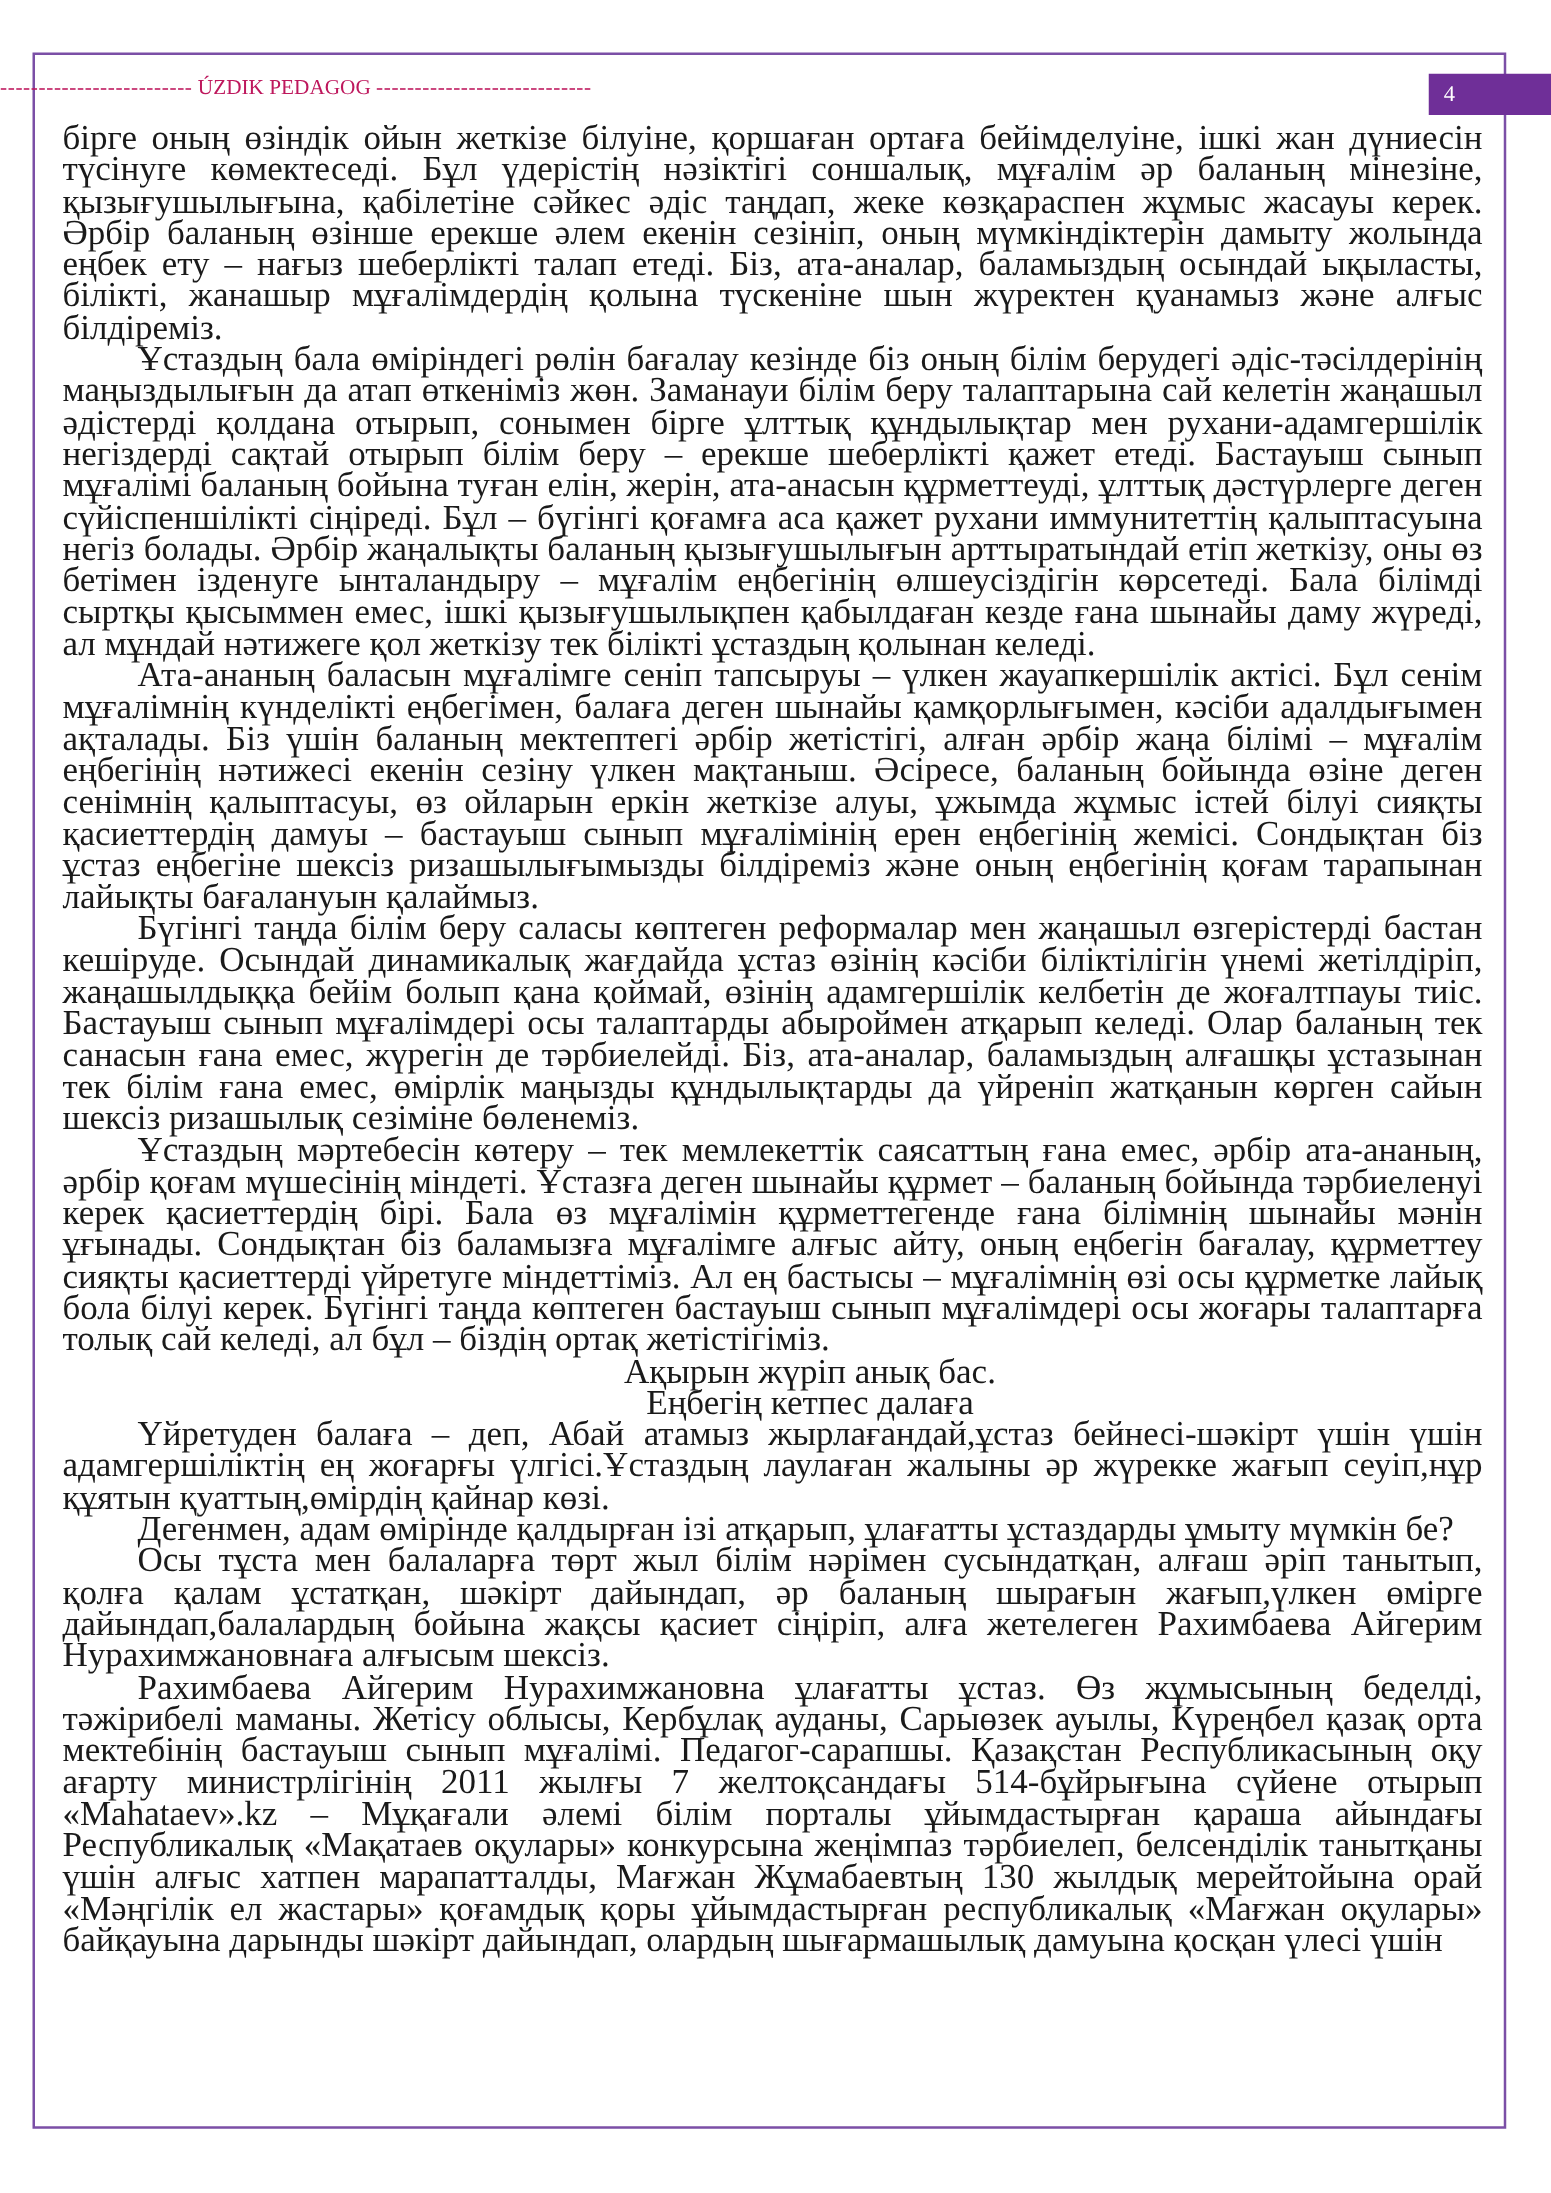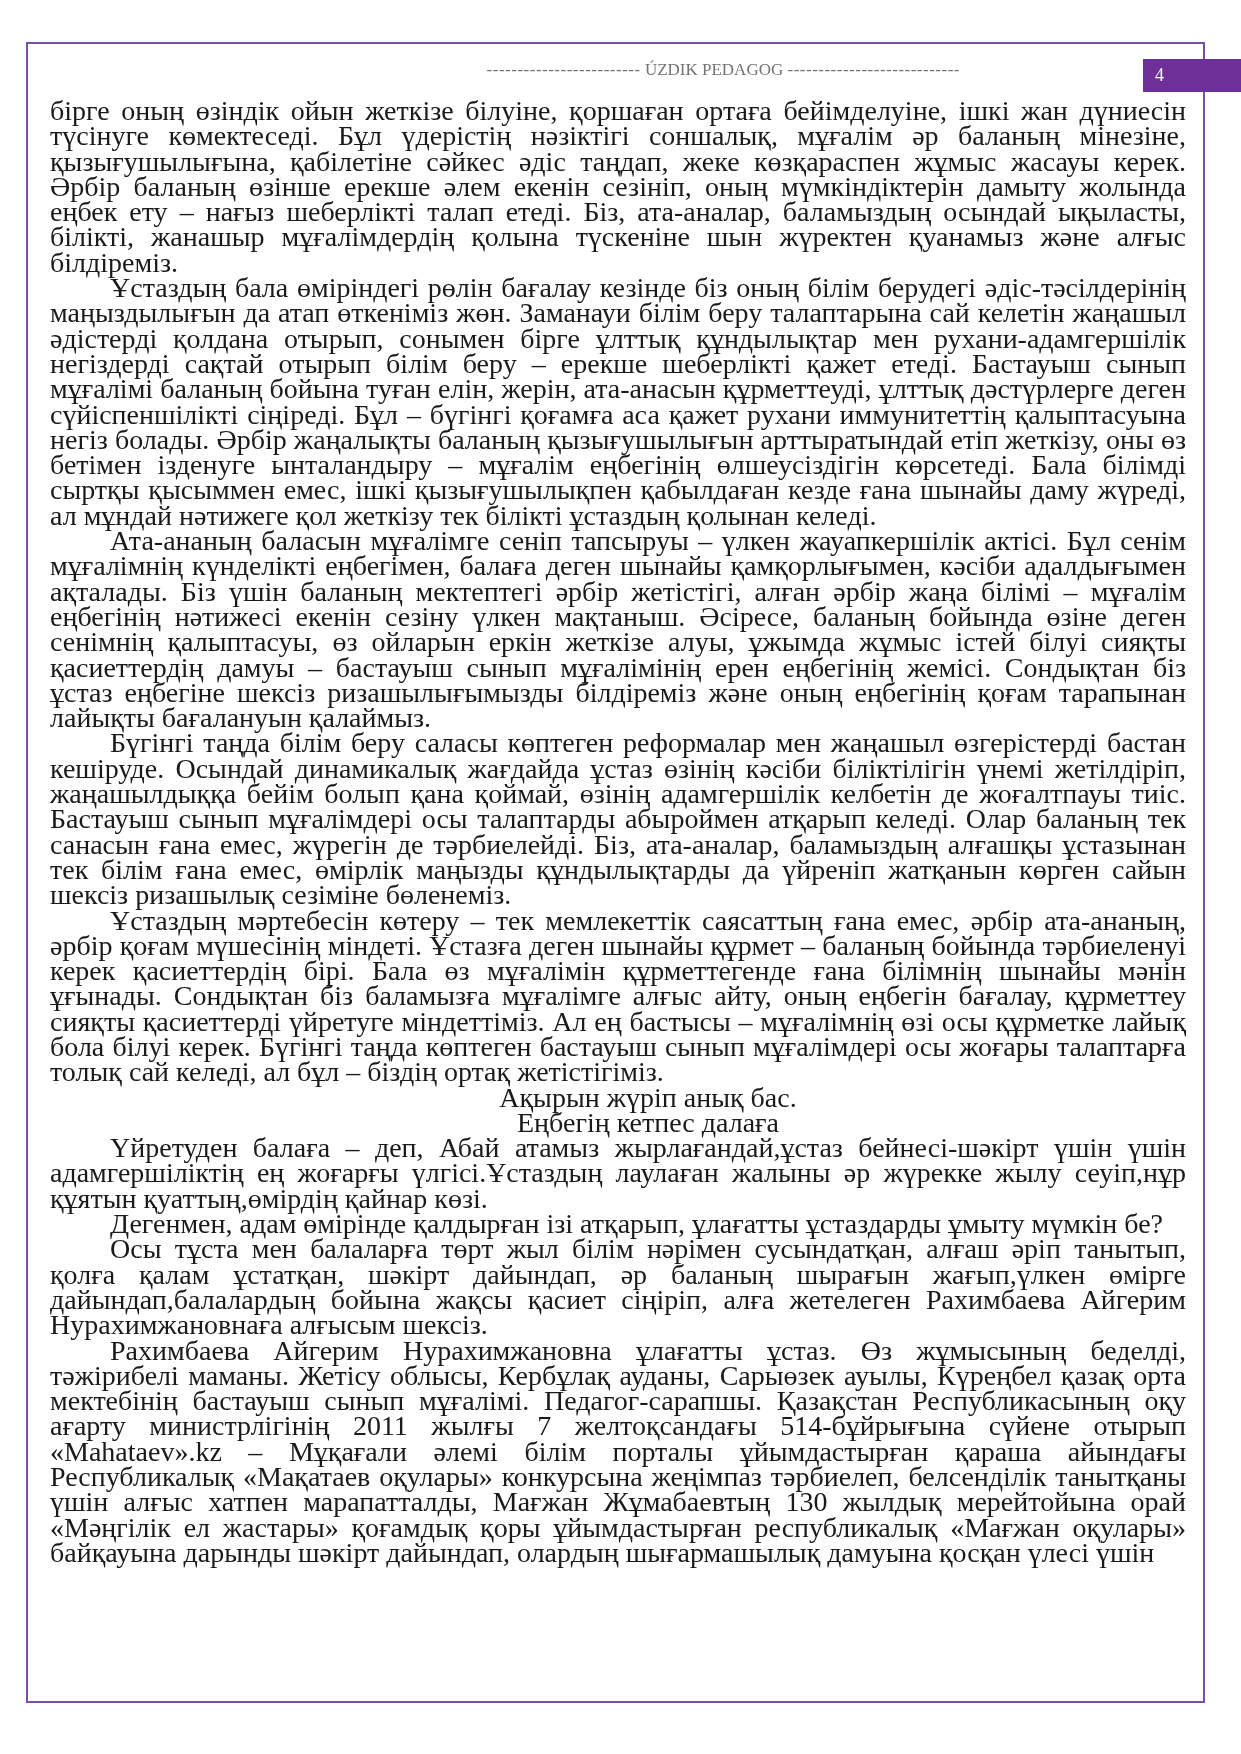--- a/index.html
+++ b/index.html
@@ -22,24 +22,24 @@
     width: 1179px;
     height: 1661px;
     border: 2px solid #7b4fa6;
     box-sizing: border-box;
   }
   .header-line {
     position: absolute;
     left: 0;
     top: 60px;
     width: 960px;
-    text-align: right;
+    text-align: left;
     font-family: "Liberation Serif", serif;
     font-size: 17px;
-    color: #737373;
+    color: #be185d;
     letter-spacing: 0px;
     white-space: nowrap;
   }
   .header-line .dashes { letter-spacing: 0.5px; }
   .page-number-box {
     position: absolute;
     left: 1143px;
     top: 59px;
     width: 98px;
     height: 33px;
@@ -88,17 +88,17 @@
 </div>
 
 <div class="content">
   <p>бірге оның өзіндік ойын жеткізе білуіне, қоршаған ортаға бейімделуіне, ішкі жан дүниесін түсінуге көмектеседі. Бұл үдерістің нәзіктігі соншалық, мұғалім әр баланың мінезіне, қызығушылығына, қабілетіне сәйкес әдіс таңдап, жеке көзқараспен жұмыс жасауы керек. Әрбір баланың өзінше ерекше әлем екенін сезініп, оның мүмкіндіктерін дамыту жолында еңбек ету – нағыз шеберлікті талап етеді. Біз, ата-аналар, баламыздың осындай ықыласты, білікті, жанашыр мұғалімдердің қолына түскеніне шын жүректен қуанамыз және алғыс білдіреміз.</p>
   <p class="indent">Ұстаздың бала өміріндегі рөлін бағалау кезінде біз оның білім берудегі әдіс-тәсілдерінің маңыздылығын да атап өткеніміз жөн. Заманауи білім беру талаптарына сай келетін жаңашыл әдістерді қолдана отырып, сонымен бірге ұлттық құндылықтар мен рухани-адамгершілік негіздерді сақтай отырып білім беру – ерекше шеберлікті қажет етеді. Бастауыш сынып мұғалімі баланың бойына туған елін, жерін, ата-анасын құрметтеуді, ұлттық дәстүрлерге деген сүйіспеншілікті сіңіреді. Бұл – бүгінгі қоғамға аса қажет рухани иммунитеттің қалыптасуына негіз болады. Әрбір жаңалықты баланың қызығушылығын арттыратындай етіп жеткізу, оны өз бетімен ізденуге ынталандыру – мұғалім еңбегінің өлшеусіздігін көрсетеді. Бала білімді сыртқы қысыммен емес, ішкі қызығушылықпен қабылдаған кезде ғана шынайы даму жүреді, ал мұндай нәтижеге қол жеткізу тек білікті ұстаздың қолынан келеді.</p>
   <p class="indent">Ата-ананың баласын мұғалімге сеніп тапсыруы – үлкен жауапкершілік актісі. Бұл сенім мұғалімнің күнделікті еңбегімен, балаға деген шынайы қамқорлығымен, кәсіби адалдығымен ақталады. Біз үшін баланың мектептегі әрбір жетістігі, алған әрбір жаңа білімі – мұғалім еңбегінің нәтижесі екенін сезіну үлкен мақтаныш. Әсіресе, баланың бойында өзіне деген сенімнің қалыптасуы, өз ойларын еркін жеткізе алуы, ұжымда жұмыс істей білуі сияқты қасиеттердің дамуы – бастауыш сынып мұғалімінің ерен еңбегінің жемісі. Сондықтан біз ұстаз еңбегіне шексіз ризашылығымызды білдіреміз және оның еңбегінің қоғам тарапынан лайықты бағалануын қалаймыз.</p>
   <p class="indent">Бүгінгі таңда білім беру саласы көптеген реформалар мен жаңашыл өзгерістерді бастан кешіруде. Осындай динамикалық жағдайда ұстаз өзінің кәсіби біліктілігін үнемі жетілдіріп, жаңашылдыққа бейім болып қана қоймай, өзінің адамгершілік келбетін де жоғалтпауы тиіс. Бастауыш сынып мұғалімдері осы талаптарды абыроймен атқарып келеді. Олар баланың тек санасын ғана емес, жүрегін де тәрбиелейді. Біз, ата-аналар, баламыздың алғашқы ұстазынан тек білім ғана емес, өмірлік маңызды құндылықтарды да үйреніп жатқанын көрген сайын шексіз ризашылық сезіміне бөленеміз.</p>
   <p class="indent">Ұстаздың мәртебесін көтеру – тек мемлекеттік саясаттың ғана емес, әрбір ата-ананың, әрбір қоғам мүшесінің міндеті. Ұстазға деген шынайы құрмет – баланың бойында тәрбиеленуі керек қасиеттердің бірі. Бала өз мұғалімін құрметтегенде ғана білімнің шынайы мәнін ұғынады. Сондықтан біз баламызға мұғалімге алғыс айту, оның еңбегін бағалау, құрметтеу сияқты қасиеттерді үйретуге міндеттіміз. Ал ең бастысы – мұғалімнің өзі осы құрметке лайық бола білуі керек. Бүгінгі таңда көптеген бастауыш сынып мұғалімдері осы жоғары талаптарға толық сай келеді, ал бұл – біздің ортақ жетістігіміз.</p>
   <p class="verse">Ақырын жүріп анық бас.</p>
   <p class="verse">Еңбегің кетпес далаға</p>
-  <p class="indent">Үйретуден балаға – деп, Абай атамыз жырлағандай,ұстаз бейнесі-шәкірт үшін үшін адамгершіліктің ең жоғарғы үлгісі.Ұстаздың лаулаған жалыны әр жүрекке жылу сеуіп,нұр құятын қуаттың,өмірдің қайнар көзі.</p>
+  <p class="indent">Үйретуден балаға – деп, Абай атамыз жырлағандай,ұстаз бейнесі-шәкірт үшін үшін адамгершіліктің ең жоғарғы үлгісі.Ұстаздың лаулаған жалыны әр жүрекке жағып сеуіп,нұр құятын қуаттың,өмірдің қайнар көзі.</p>
   <p class="indent">Дегенмен, адам өмірінде қалдырған ізі атқарып, ұлағатты ұстаздарды ұмыту мүмкін бе?</p>
   <p class="indent">Осы тұста мен балаларға төрт жыл білім нәрімен сусындатқан, алғаш әріп танытып, қолға қалам ұстатқан, шәкірт дайындап, әр баланың шырағын жағып,үлкен өмірге дайындап,балалардың бойына жақсы қасиет сіңіріп, алға жетелеген Рахимбаева Айгерим Нурахимжановнаға алғысым шексіз.</p>
   <p class="indent">Рахимбаева Айгерим Нурахимжановна ұлағатты ұстаз. Өз жұмысының беделді, тәжірибелі маманы. Жетісу облысы, Кербұлақ ауданы, Сарыөзек ауылы, Күреңбел қазақ орта мектебінің бастауыш сынып мұғалімі. Педагог-сарапшы. Қазақстан Республикасының оқу ағарту министрлігінің 2011 жылғы 7 желтоқсандағы 514-бұйрығына сүйене отырып «Mahataev».kz – Мұқағали әлемі білім порталы ұйымдастырған қараша айындағы Республикалық «Мақатаев оқулары» конкурсына жеңімпаз тәрбиелеп, белсенділік танытқаны үшін алғыс хатпен марапатталды, Мағжан Жұмабаевтың 130 жылдық мерейтойына орай «Мәңгілік ел жастары» қоғамдық қоры ұйымдастырған республикалық «Мағжан оқулары» байқауына дарынды шәкірт дайындап, олардың шығармашылық дамуына қосқан үлесі үшін</p>
 </div>
 
 </body></html>

